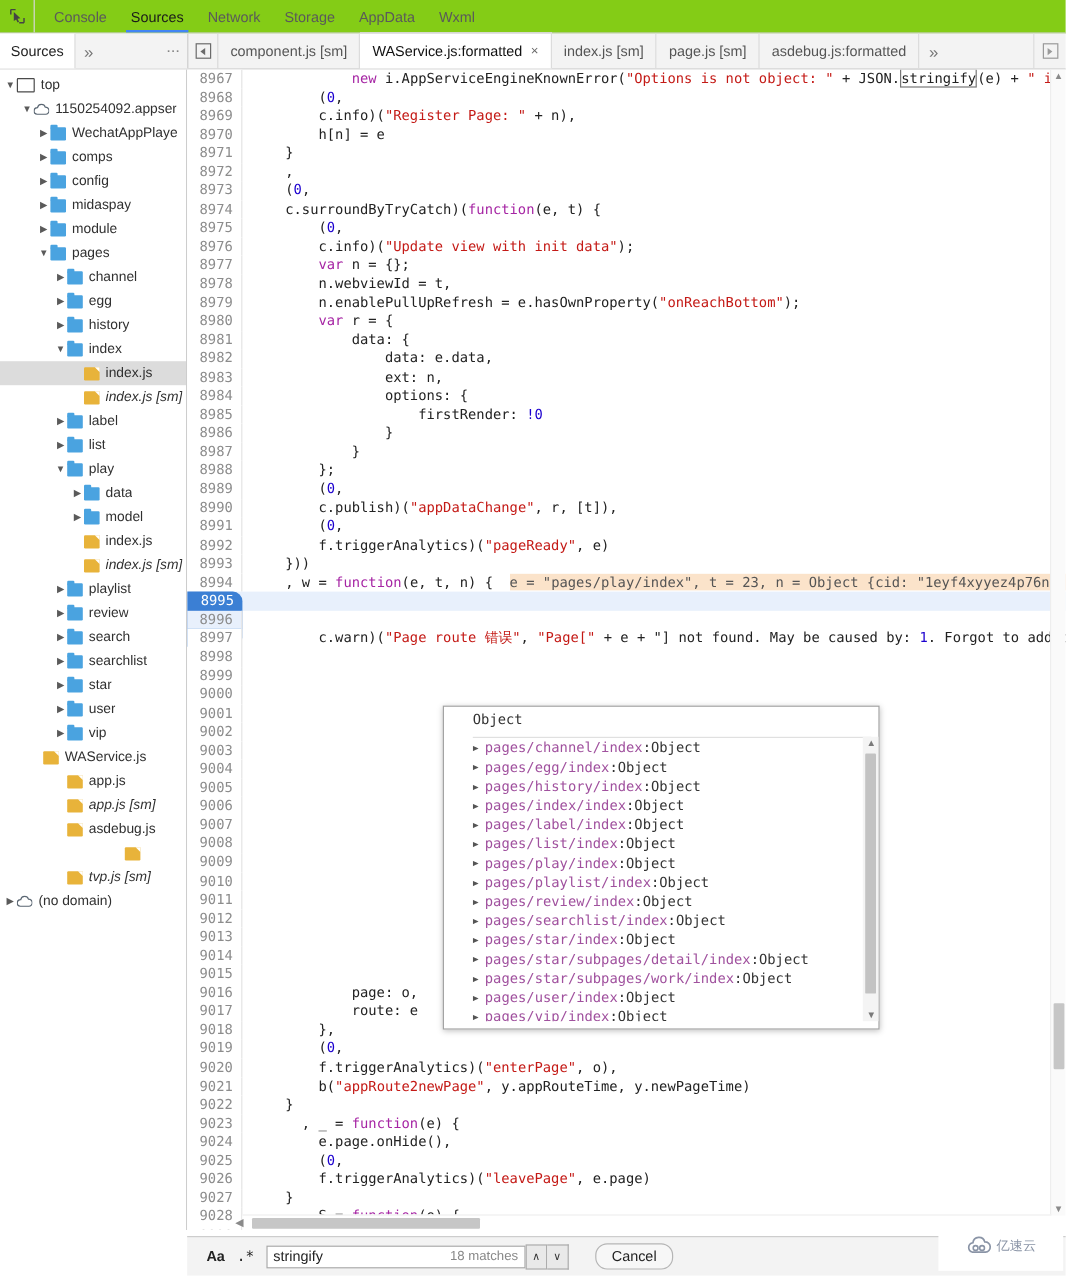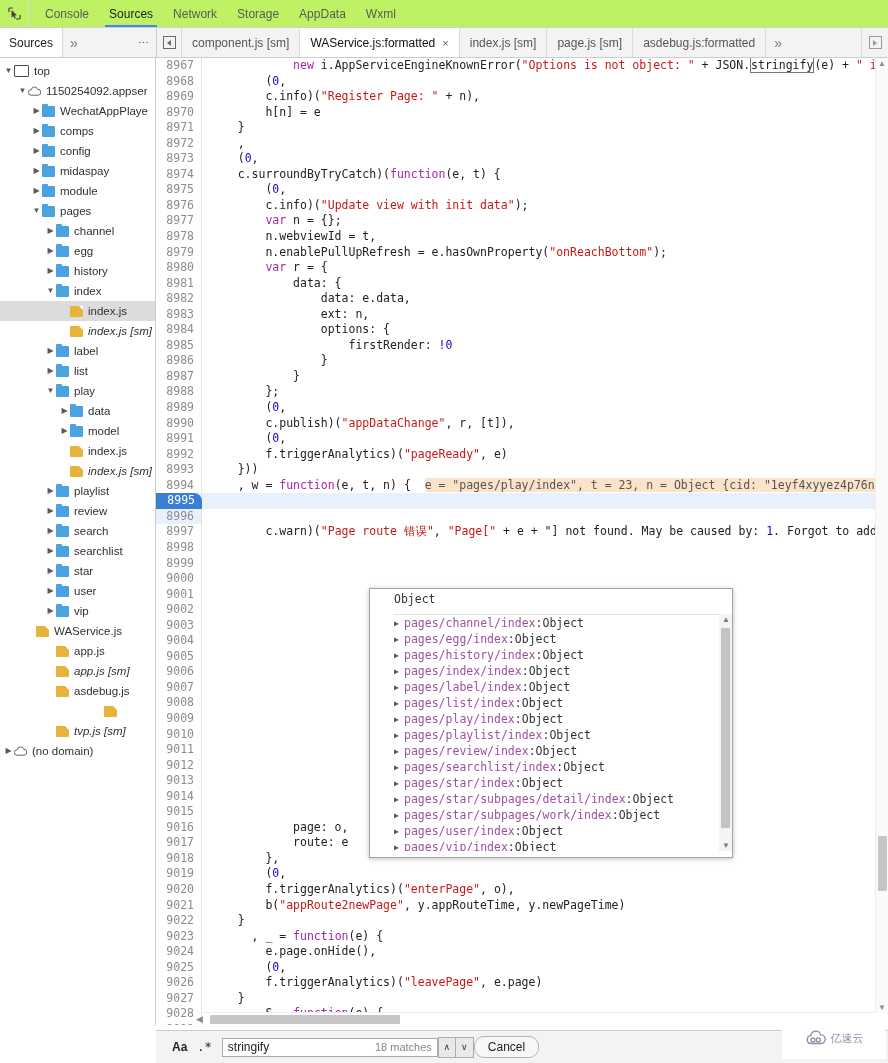--- a/index.html
+++ b/index.html
@@ -10,21 +10,21 @@
     font-size:12px;color:#333;
     -webkit-font-smoothing:antialiased;
   }
   .app{position:relative;width:888px;height:1063px;}
 
   
   .titlebar{height:40px;background:#f2f2f2;display:flex;align-items:center;justify-content:center;}
   .titlebar .title{font-size:14px;color:#222;letter-spacing:.2px;}
 
   
-  .devtoolbar{height:27px;background:#bef264;border-bottom:1px solid #cdcdcd;display:flex;align-items:stretch;}
+  .devtoolbar{height:27px;background:#84cc16;border-bottom:1px solid #cdcdcd;display:flex;align-items:stretch;}
   .inspect-btn{width:28px;display:flex;align-items:center;justify-content:center;border-right:1px solid #d8d8d8;}
   .inspect-btn svg{display:block;}
   .devtabs{display:flex;align-items:stretch;padding-left:6px;}
   .devtab{padding:0 10px;display:flex;align-items:center;font-size:12px;color:#5a5a5a;cursor:default;position:relative;}
   .devtab.active{color:#1a1a1a;}
   .devtab.active:after{content:"";position:absolute;left:6px;right:6px;bottom:0;height:2px;background:#4285f4;}
 
   
   .row2{height:29px;background:#f3f3f3;border-bottom:1px solid #cdcdcd;display:flex;align-items:stretch;}
   .nav-pane-head{width:156px;display:flex;align-items:stretch;border-right:1px solid #cdcdcd;background:#f3f3f3;position:relative;}
@@ -115,21 +115,21 @@
   .fb-aa{font-weight:bold;font-size:12px;color:#222;padding:0 8px;}
   .fb-re{font-size:12px;color:#222;padding:0 10px 0 2px;font-family:"DejaVu Sans Mono",monospace;}
   .fb-input{width:216px;height:19px;border:1px solid #a9a9a9;background:#fff;display:flex;align-items:center;
             padding:0 5px;box-sizing:border-box;}
   .fb-input .val{font-size:12px;color:#222;flex:1;}
   .fb-input .matches{font-size:11px;color:#888;}
   .fb-arrows{display:flex;margin-left:0;}
   .fb-arrow{width:18px;height:21px;border:1px solid #adadad;background:#e9e9e9;display:flex;align-items:center;
             justify-content:center;font-size:9px;color:#333;box-sizing:border-box;}
   .fb-arrow+.fb-arrow{border-left:none;}
-  .fb-cancel{height:20px;padding:0 13px;border:1px solid #b5b5b5;border-radius:10px;background:#f7f7f7;
+  .fb-cancel{margin-left:22px;height:20px;padding:0 13px;border:1px solid #b5b5b5;border-radius:10px;background:#f7f7f7;
              display:flex;align-items:center;font-size:12px;color:#222;}
 
   
   .watermark{position:absolute;right:2px;bottom:4px;width:104px;height:42px;background:#fff;
              display:flex;align-items:center;justify-content:center;gap:4px;}
   .watermark .wtext{font-size:11px;color:#8a94a6;letter-spacing:0;}
   .watermark svg{display:block;}
 </style>
 </head>
 <body>

